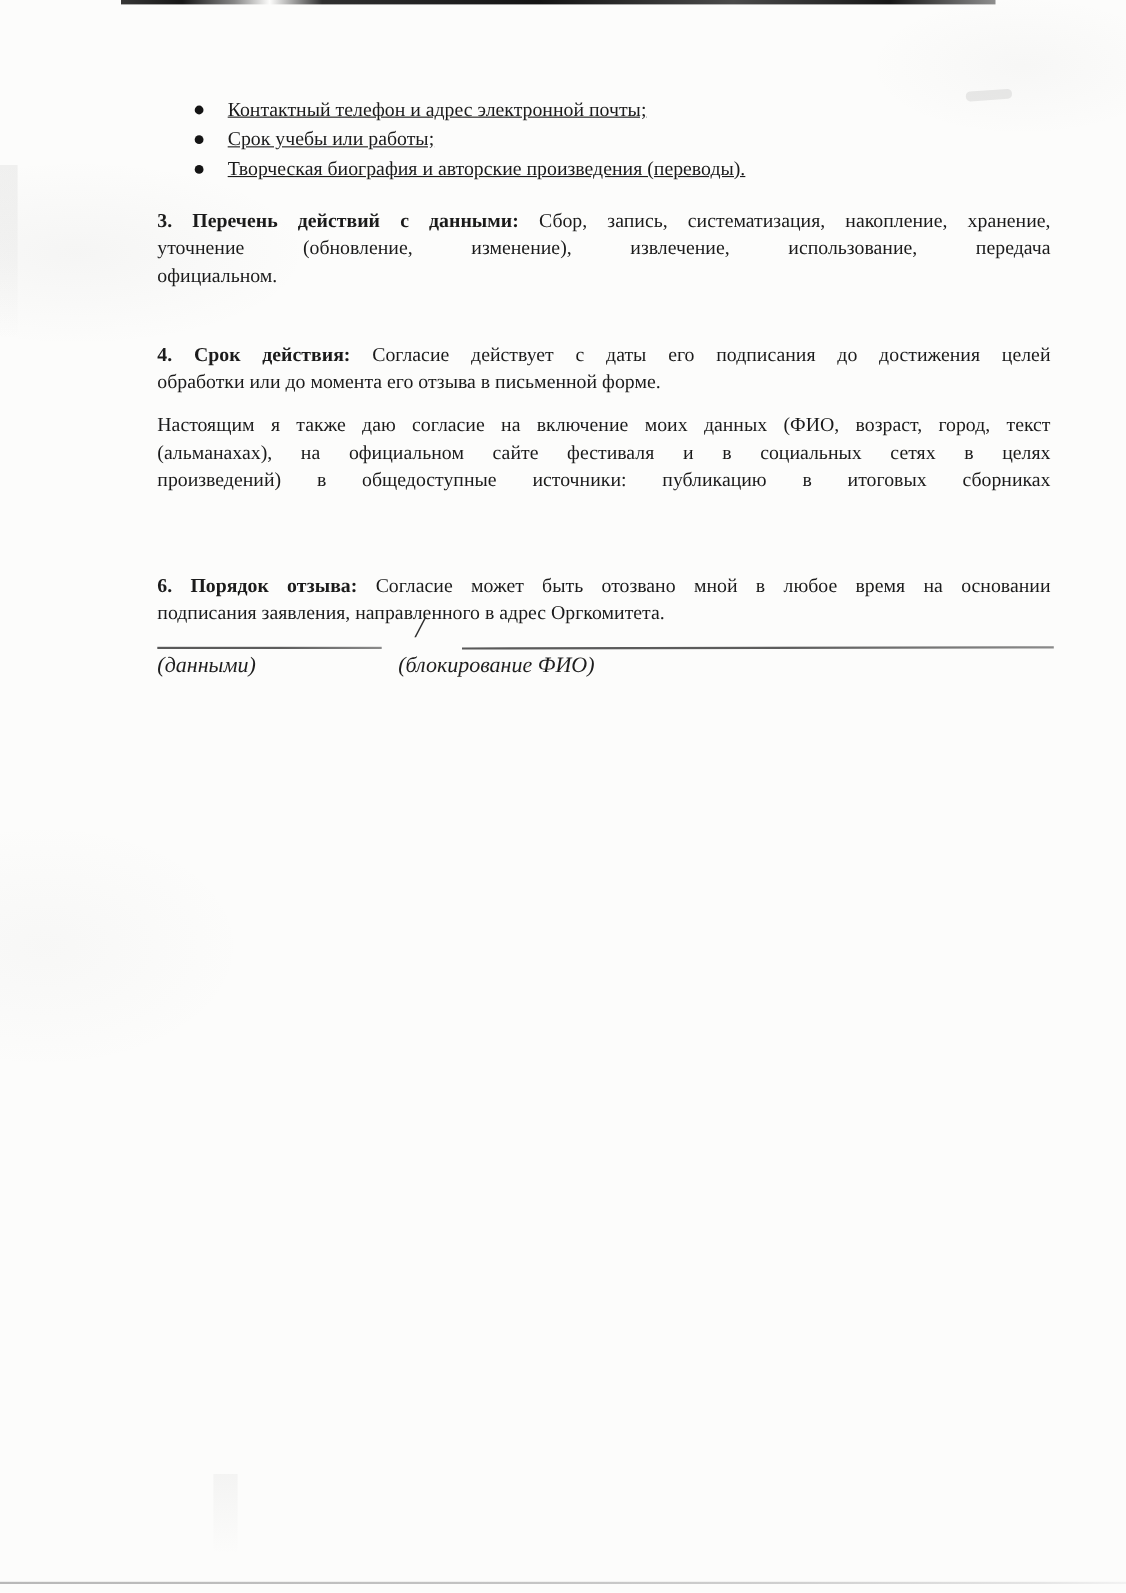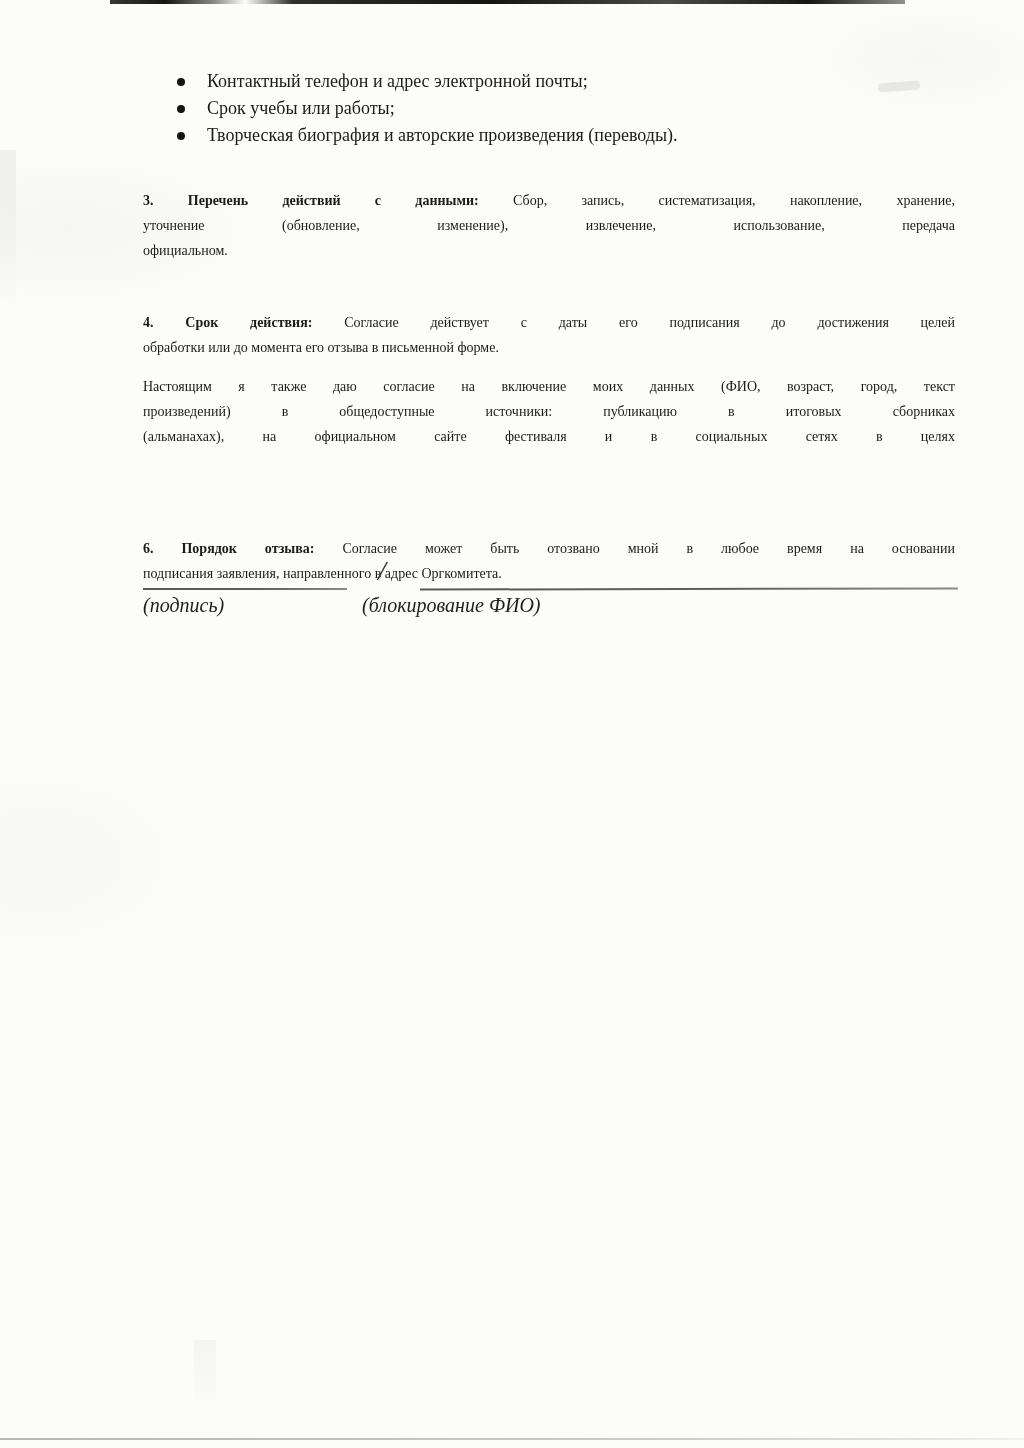--- a/index.html
+++ b/index.html
@@ -46,42 +46,42 @@
   }
   .smudge-top-right {
     position: absolute; left: 878px; top: 82px; width: 42px; height: 9px;
     border-radius: 4px;
     background: rgba(100,100,100,.12);
     transform: rotate(-4deg);
   }
   
   .bullets {
     position: absolute;
-    left: 143px; top: 68px; width: 812px;
+    left: 143px; top: 86px; width: 812px;
     margin: 0; padding: 0; list-style: none;
-    font-size: 18px; line-height: 27px;
+    font-size: 18px; line-height: 27px; text-decoration: underline;
   }
   .bullet-row { display: flex; }
   .dot {
     flex: none;
     width: 8px; height: 8px; border-radius: 50%;
     background: #141414;
     margin: 10px 0 0 34px;
   }
   .bullet-text { margin-left: 22px; }
   
   .para {
     position: absolute;
     left: 143px; width: 812px;
-    font-size: 14px;
+    font-size: 18px;
   }
   .p3 { top: 188px; }
   .p4 { top: 310px; }
   .p5 { top: 374px; }
-  .p6 { top: 536px; }
+  .p6 { top: 520px; }
   .line {
     display: block;
     line-height: 25px;
     text-align: left;
     white-space: normal;
   }
   .just {
     text-align: justify;
     text-align-last: justify;
   }
@@ -147,35 +147,35 @@
   <div class="para p4">
     <div class="line just">
       <span class="bold">4. Срок действия:</span>
       <span>Согласие действует с даты его подписания до достижения целей</span>
     </div>
     <div class="line">обработки или до момента его отзыва в письменной форме.</div>
   </div>
 
   <div class="para p5">
     <div class="line just">Настоящим я также даю согласие на включение моих данных (ФИО, возраст, город, текст</div>
+    <div class="line just">(альманахах), на официальном сайте фестиваля и в социальных сетях в целях</div>
     <div class="line just">произведений) в общедоступные источники: публикацию в итоговых сборниках</div>
-    <div class="line just">(альманахах), на официальном сайте фестиваля и в социальных сетях в целях</div>
   </div>
 
   <div class="para p6">
     <div class="line just">
       <span class="bold">6. Порядок отзыва:</span>
       <span>Согласие может быть отозвано мной в любое время на основании</span>
     </div>
     <div class="line">подписания заявления, направленного в адрес Оргкомитета.</div>
   </div>
 
   <div class="sig">
     <span class="slash">/</span>
     <div class="sig-line sig-line-left"></div>
     <div class="sig-line sig-line-right"></div>
-    <div class="sig-label sig-label-left">(подпись)</div>
+    <div class="sig-label sig-label-left">(данными)</div>
     <div class="sig-label sig-label-right">(блокирование ФИО)</div>
   </div>
 
   <div class="bottom-line"></div>
 
 </div>
 
 </body></html>

